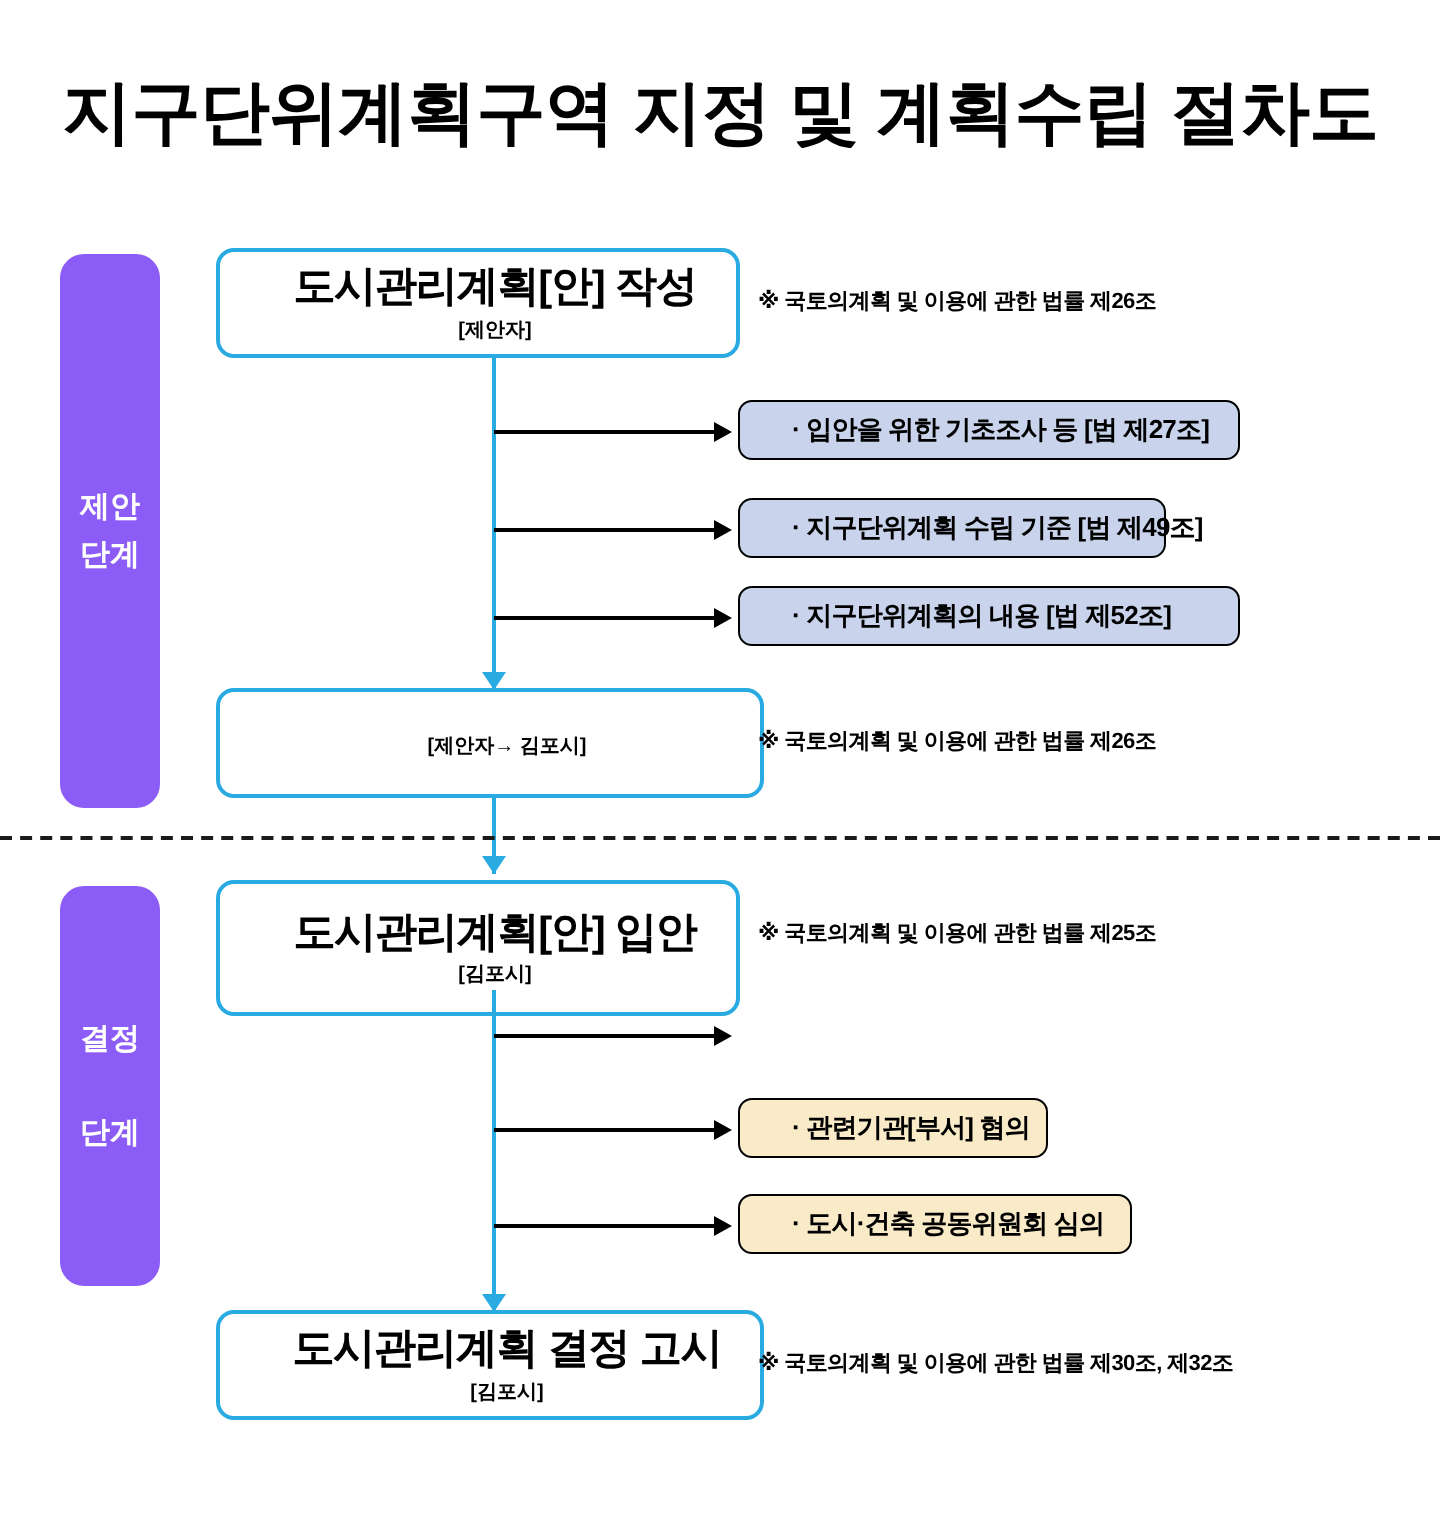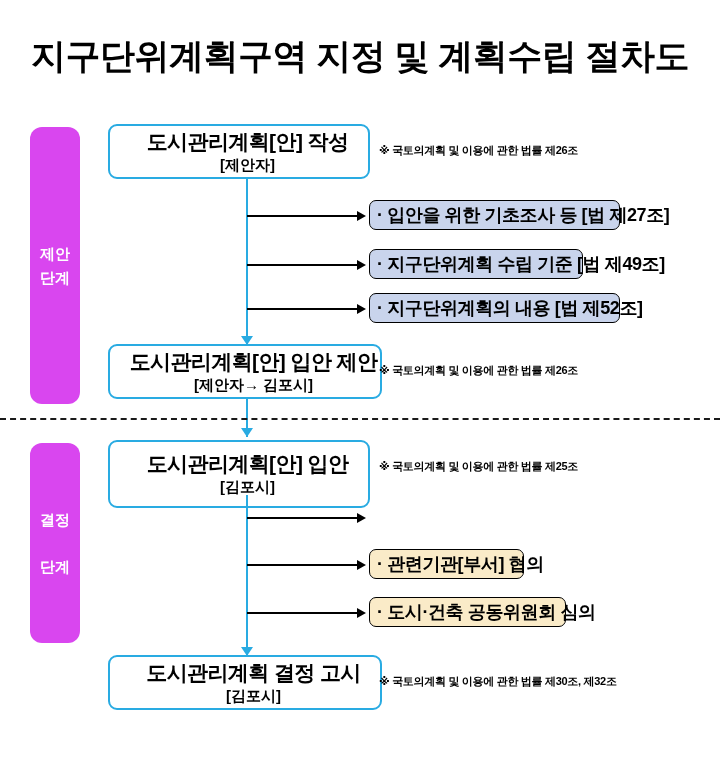--- a/index.html
+++ b/index.html
@@ -31,21 +31,21 @@
     font-size: 35px;
     font-weight: 700;
     letter-spacing: -0.5px;
     color: #000000;
     white-space: nowrap;
   }
 
   
   .stage-bar {
     position: absolute;
-    background: #d946ef;
+    background: #8b5cf6;
     border-radius: 12px;
     color: #ffffff;
     font-size: 15px;
     font-weight: 700;
     line-height: 1.55;
     display: flex;
     flex-direction: column;
     align-items: center;
     justify-content: center;
     text-align: center;
@@ -67,21 +67,21 @@
   }
   .proc-title {
     font-size: 21px;
     font-weight: 700;
     letter-spacing: -0.6px;
     color: #000000;
     white-space: nowrap;
     line-height: 1.15;
   }
   .proc-sub {
-    font-size: 15px;
+    font-size: 10px;
     font-weight: 700;
     color: #000000;
     margin-top: 3px;
     white-space: nowrap;
     line-height: 1.1;
   }
 
   
   .note {
     position: absolute;
@@ -93,22 +93,22 @@
   }
 
   
   .side-box {
     position: absolute;
     box-sizing: border-box;
     border: 1.5px solid #000000;
     border-radius: 7px;
     display: flex;
     align-items: center;
-    padding-left: 7px;
-    font-size: 18px;
+    padding-left: 26px;
+    font-size: 13px;
     font-weight: 700;
     letter-spacing: -0.4px;
     white-space: nowrap;
     color: #000000;
   }
   .side-box.blue  { background: #C9D4EC; }
   .side-box.cream { background: #FAEBC8; }
 
   
   .vline {
@@ -185,21 +185,20 @@
     <span>· 지구단위계획 수립 기준 [법 제49조]</span>
   </div>
 
   <div class="hline" style="left:247px; top:308px; width:110px;"></div>
   <div class="h-arrow" style="left:357px; top:304px;"></div>
   <div class="side-box blue" style="left:369px; top:293px; width:251px; height:30px;">
     <span>· 지구단위계획의 내용 [법 제52조]</span>
   </div>
 
   <div class="proc-box" style="left:108px; top:344px; width:274px; height:55px;">
-    <div class="proc-title">도시관리계획[안] 입안 제안</div>
     <div class="proc-sub">[제안자→ 김포시]</div>
   </div>
   <div class="note" style="left:379px; top:363px;">※ 국토의계획 및 이용에 관한 법률 제26조</div>
 
   <div class="vline" style="left:246px; top:399px; height:38px;"></div>
   <div class="v-arrow" style="left:241px; top:428px;"></div>
 
   <div class="divider" style="top:418px;"></div>
 
   <div class="proc-box" style="left:108px; top:440px; width:262px; height:68px;">

